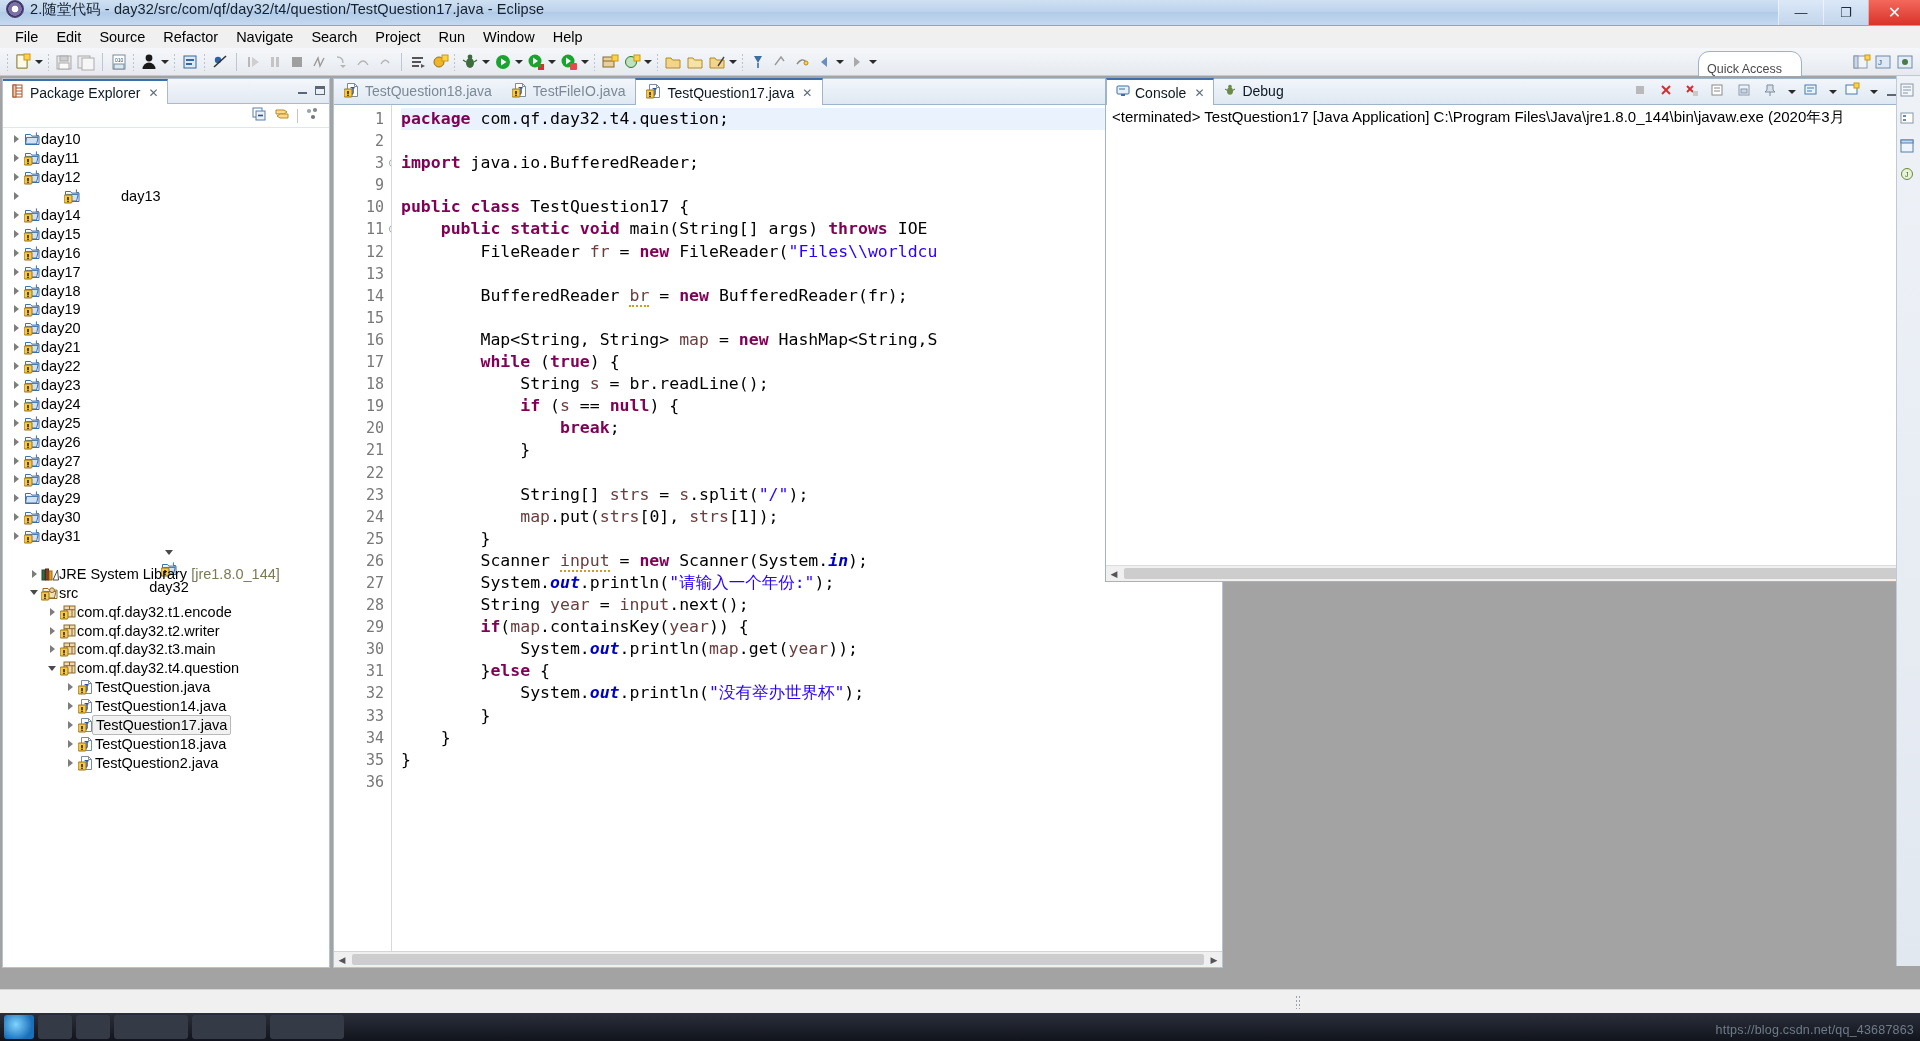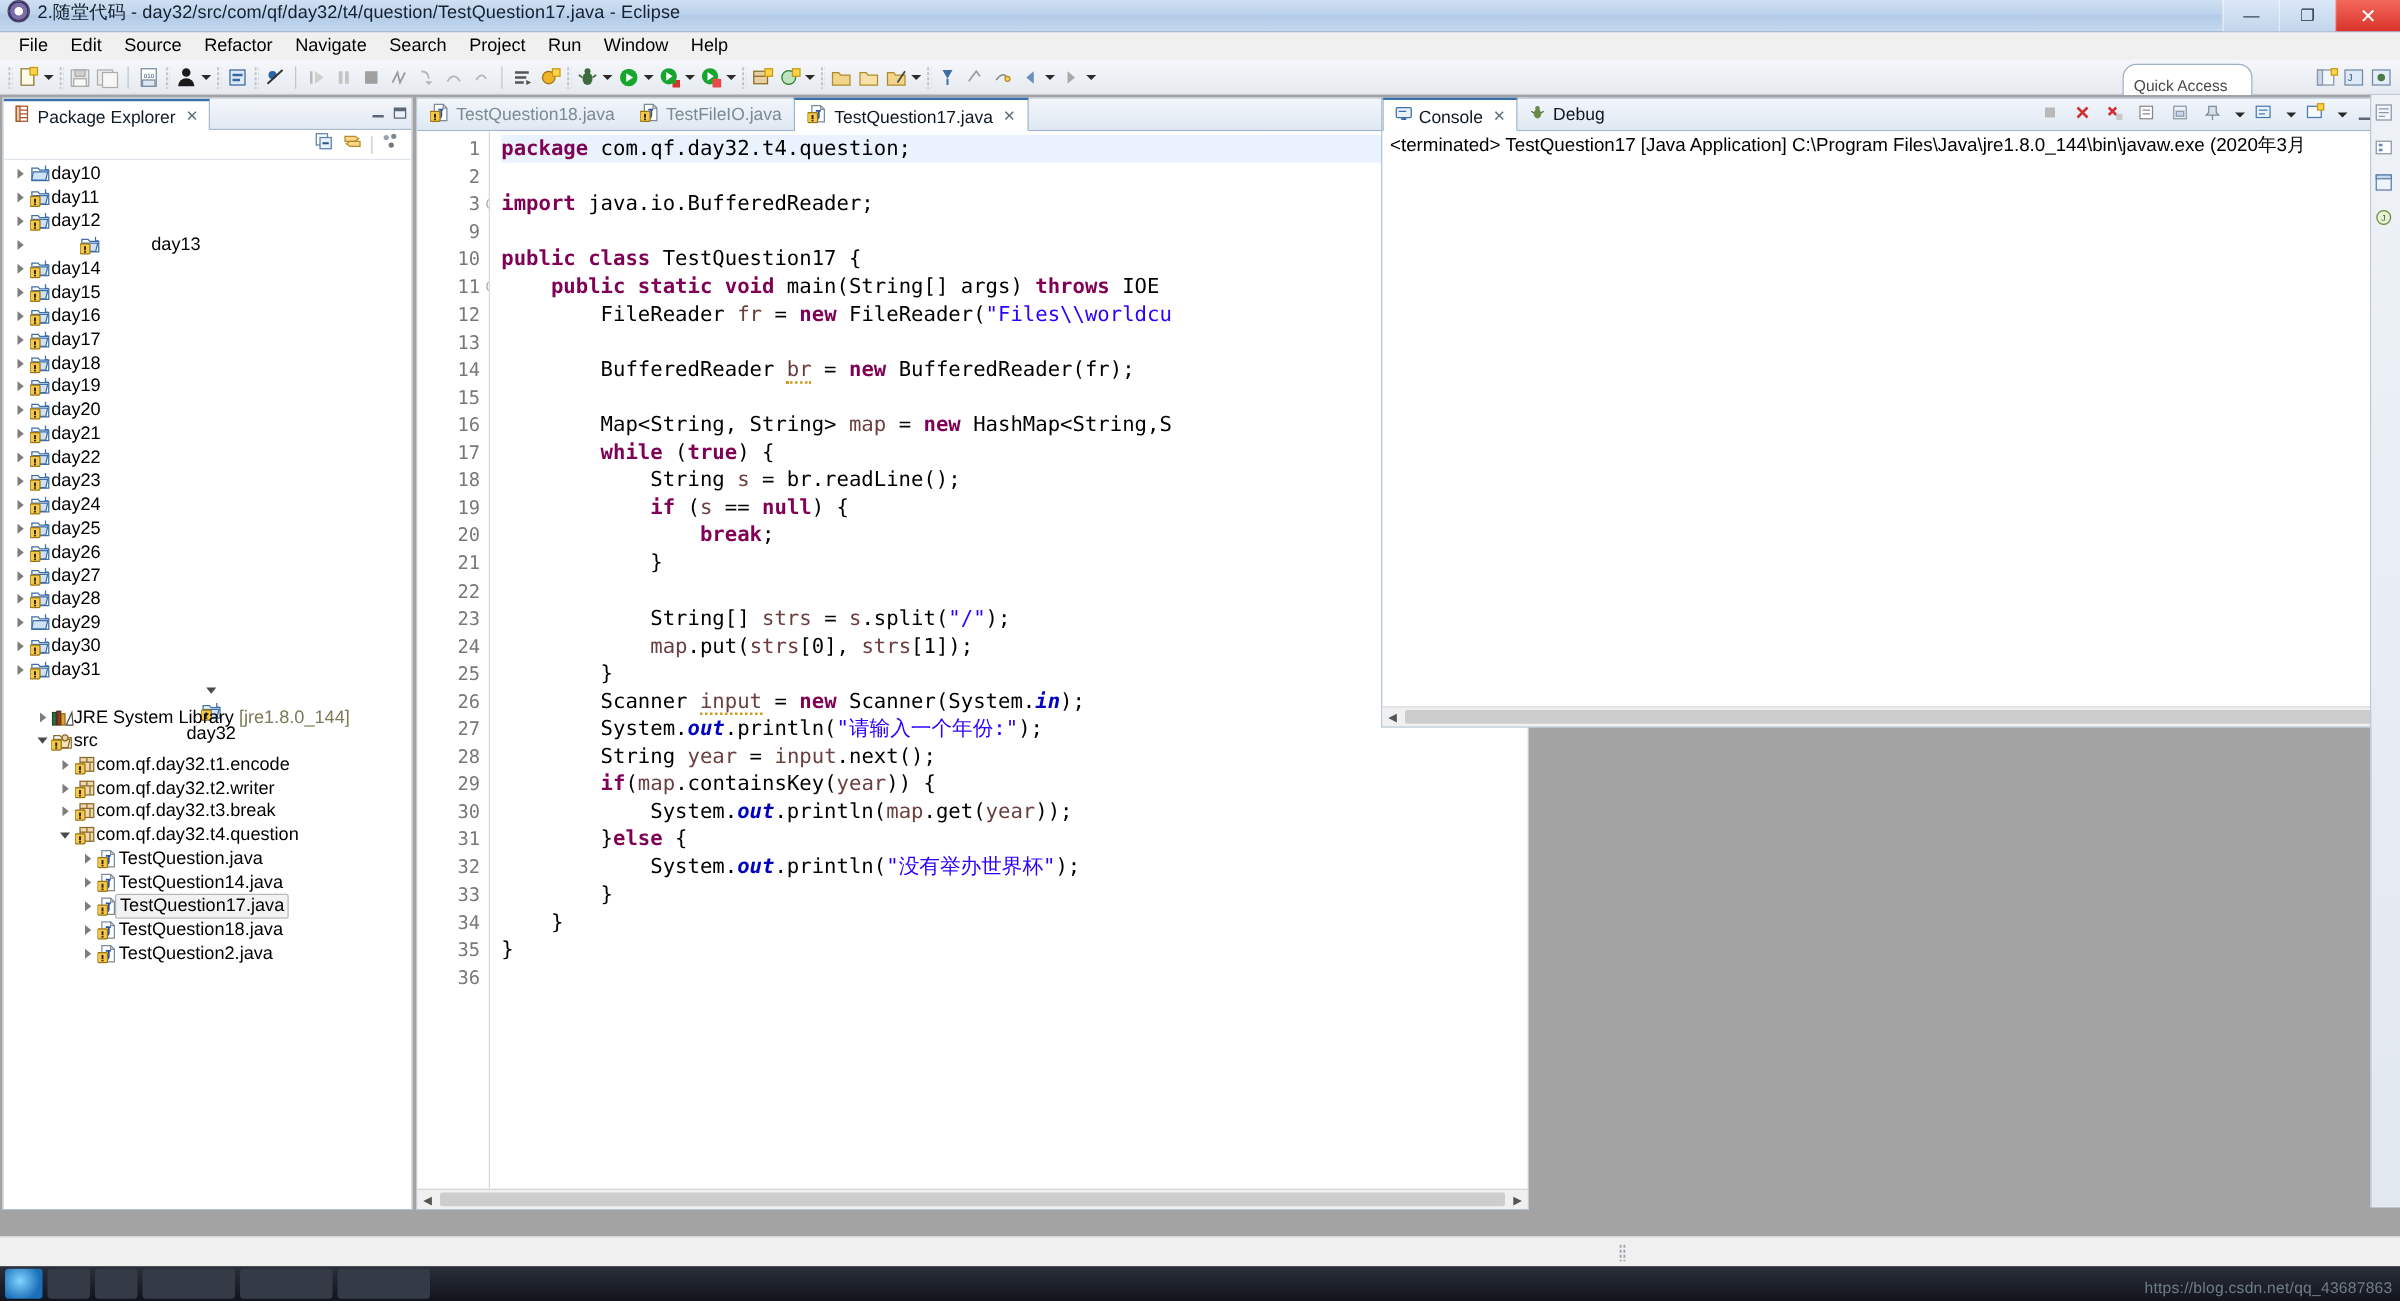--- a/index.html
+++ b/index.html
@@ -1013,21 +1013,21 @@
                 <line x1="9.5" y1="2" x2="9.5" y2="5.7" stroke="#8a6a2a"></line>
                 <line x1="7" y1="5.7" x2="7" y2="13" stroke="#8a6a2a"></line>
                 <line x1="12" y1="5.7" x2="12" y2="13" stroke="#8a6a2a"></line>
                 <g>
                   <rect x="0" y="7" width="8" height="8" fill="#f4c84a" stroke="#9a7410" rx="1"></rect>
                   <rect x="3.2" y="9" width="1.6" height="3.2" fill="#3a2a00"></rect>
                   <rect x="3.2" y="12.8" width="1.6" height="1.3" fill="#3a2a00"></rect>
                 </g>
               </svg>
             </span>
-            <span class="tlabel">com.qf.day32.t3.break</span>
+            <span class="tlabel">com.qf.day32.t3.main</span>
           </div>
           <div class="trow" style="padding-left: 42px;">
             <span class="arrow open"></span>
             <span class="ticon">
               <svg width="17" height="16" viewBox="0 0 17 16">
                 <rect x="4" y="2" width="11" height="11" fill="#f0d9b0" stroke="#8a6a2a"></rect>
                 <line x1="4" y1="5.7" x2="15" y2="5.7" stroke="#8a6a2a"></line>
                 <line x1="9.5" y1="2" x2="9.5" y2="5.7" stroke="#8a6a2a"></line>
                 <line x1="7" y1="5.7" x2="7" y2="13" stroke="#8a6a2a"></line>
                 <line x1="12" y1="5.7" x2="12" y2="13" stroke="#8a6a2a"></line>

